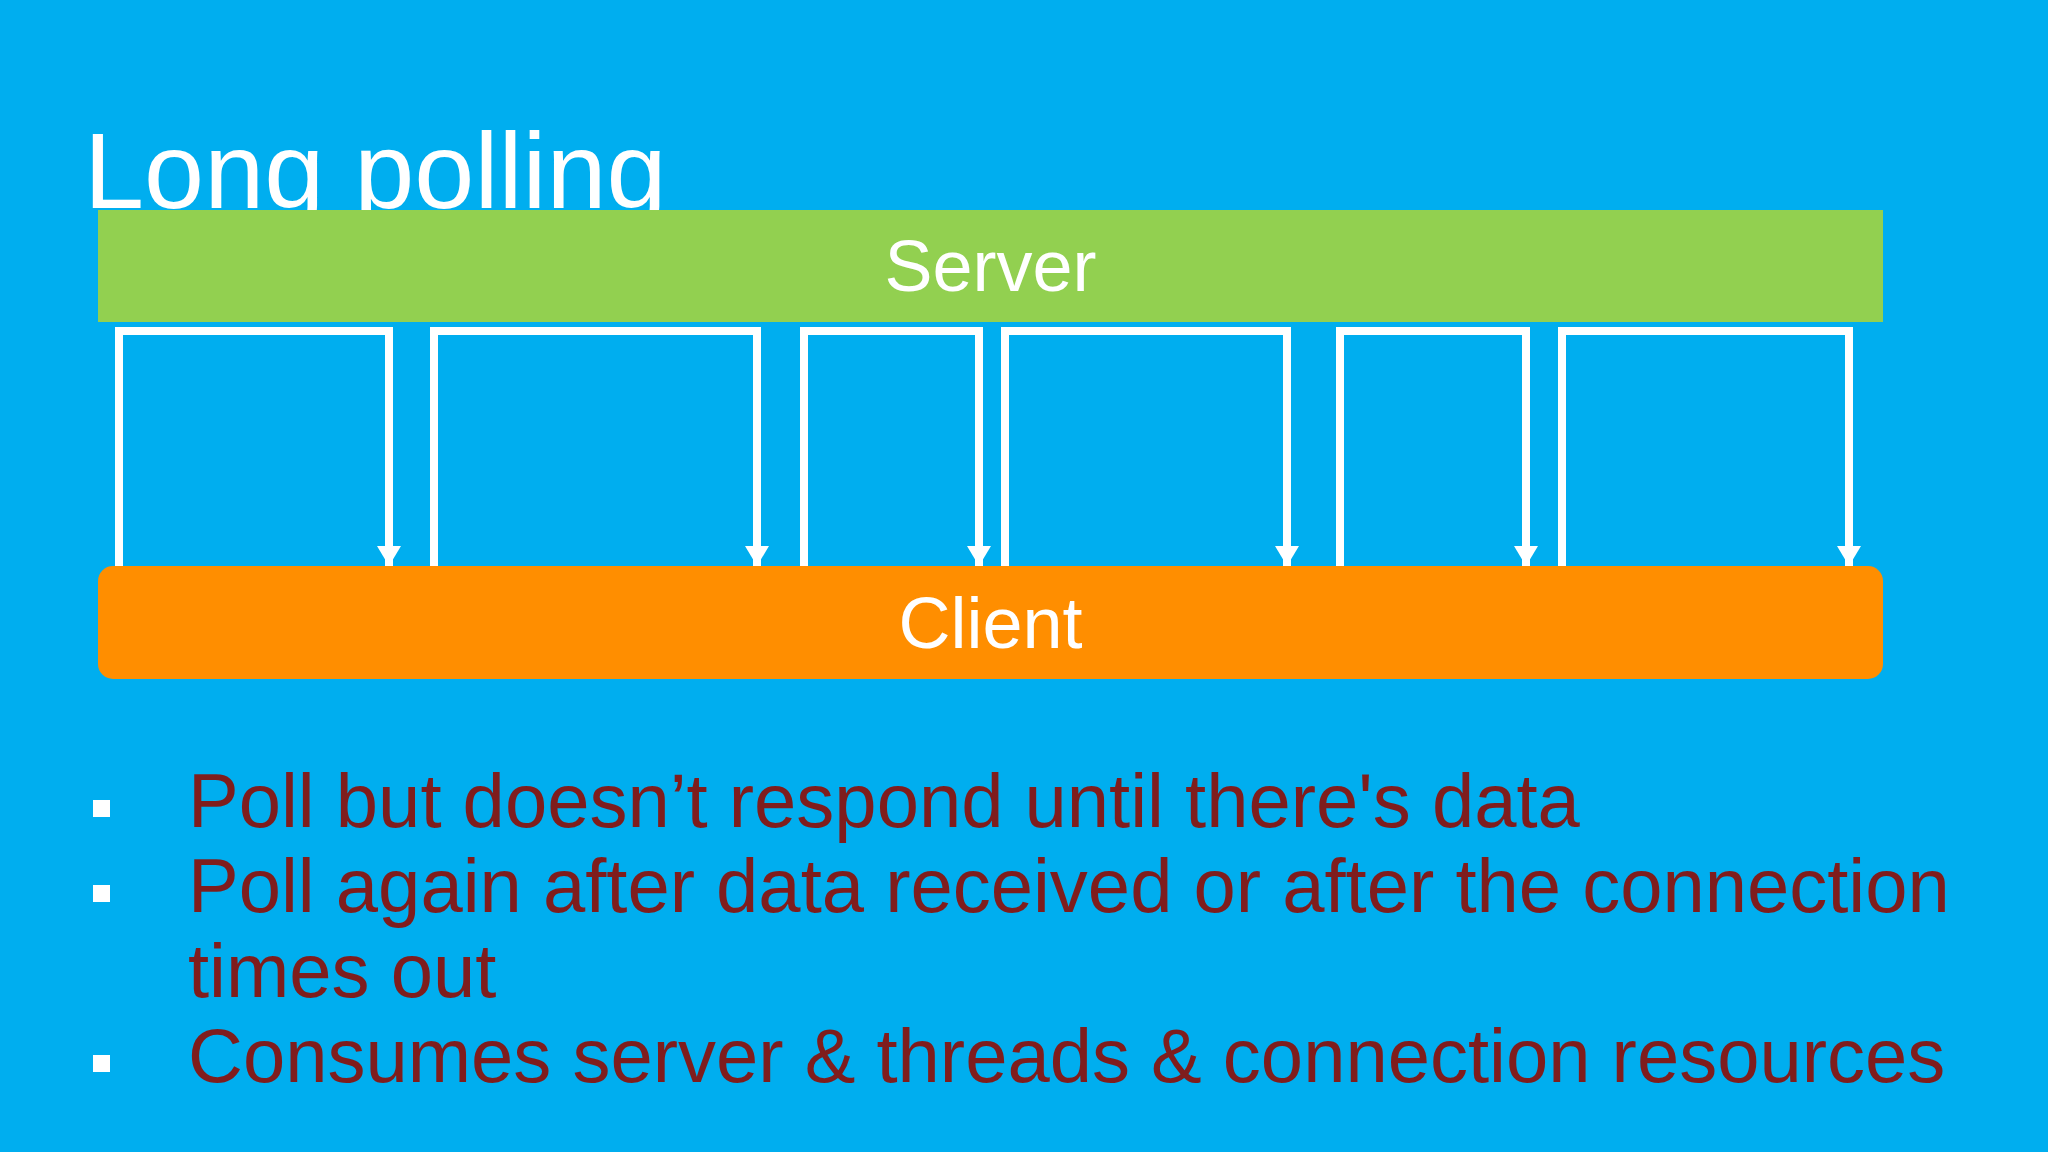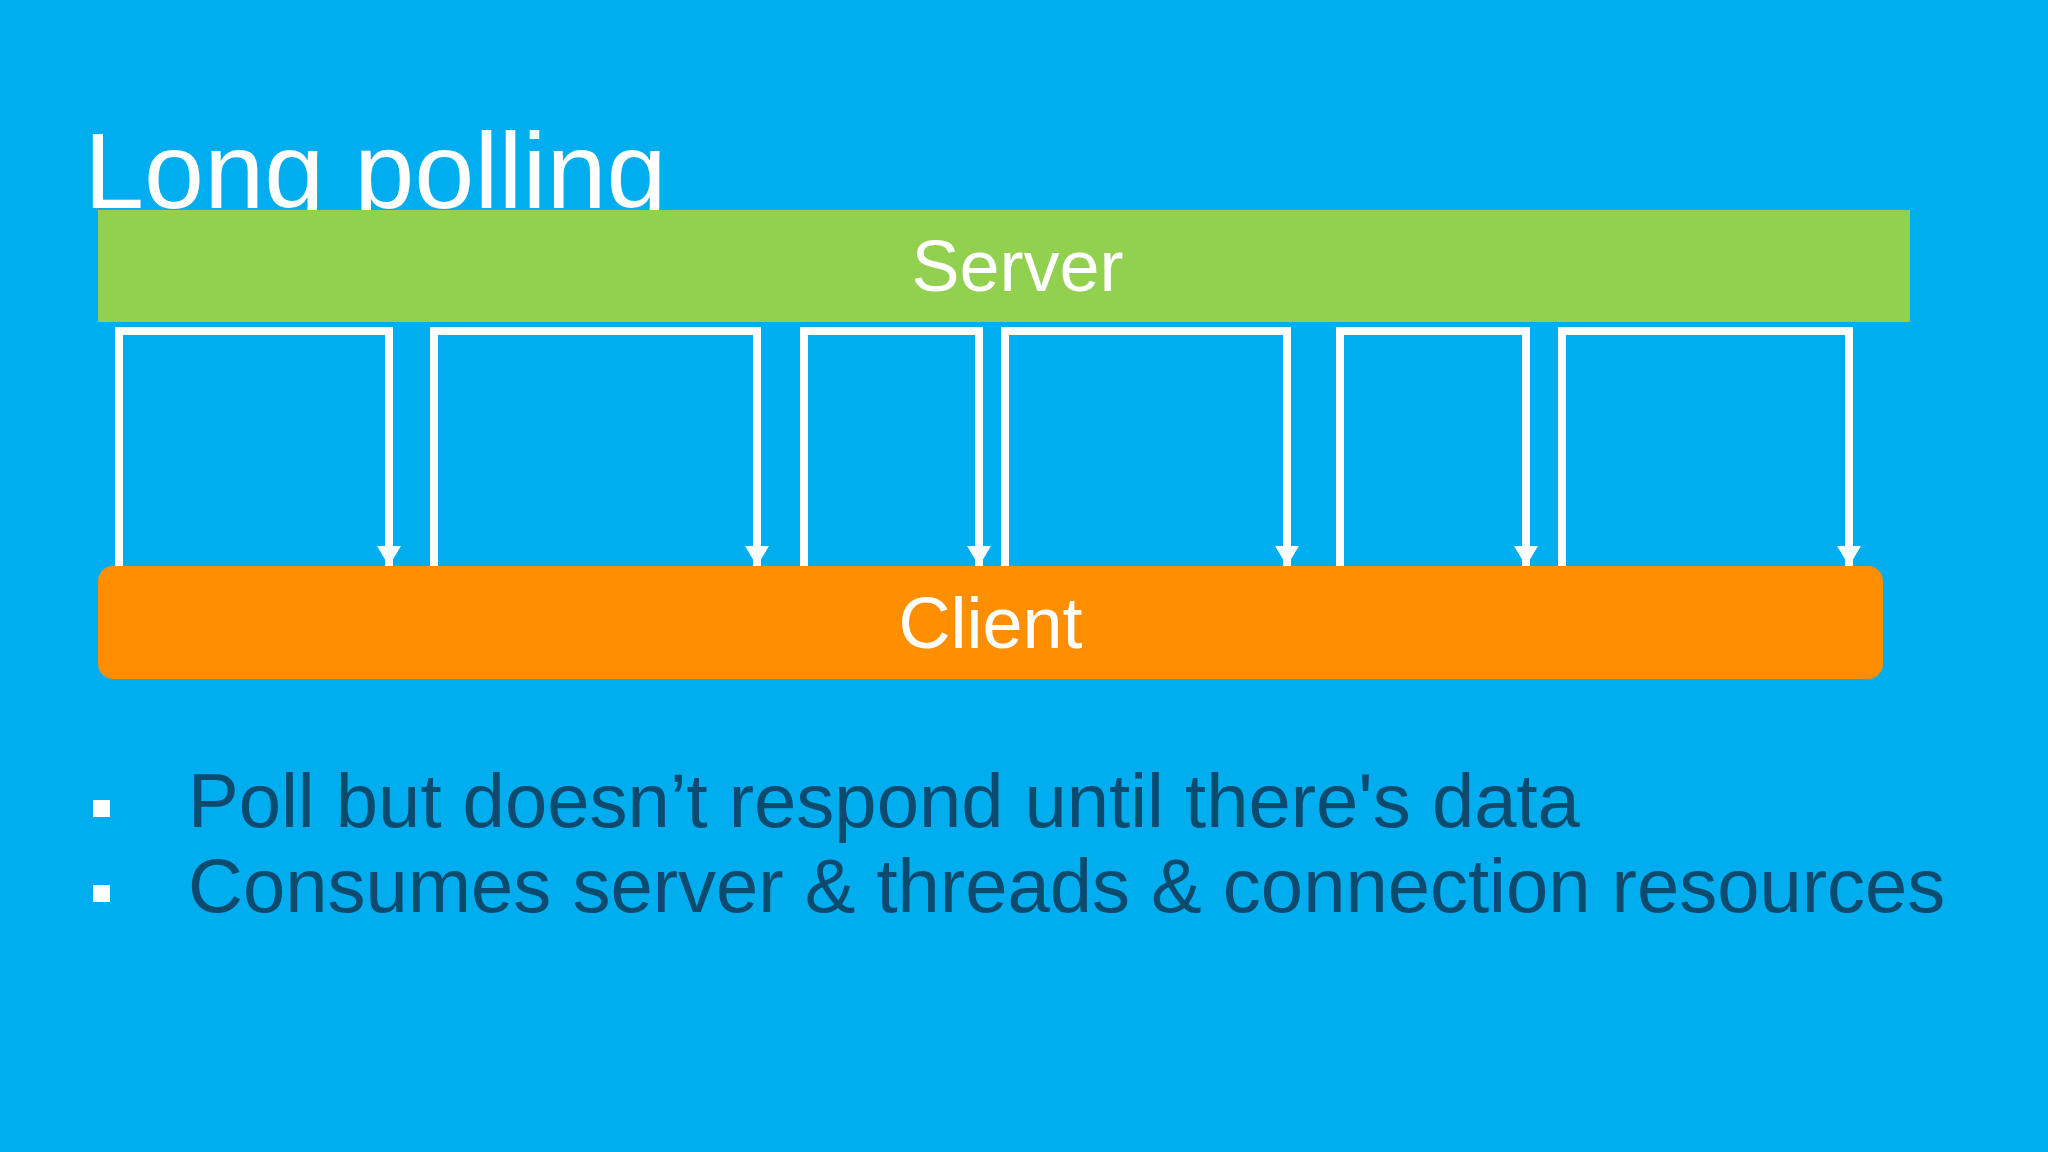--- a/index.html
+++ b/index.html
@@ -30,21 +30,20 @@
     display: flex;
     align-items: center;
     justify-content: center;
     font-size: 72px;
     color: #fff;
   }
   .bar-server {
     top: 210px;
     height: 112px;
     background: var(--server, #92D050);
-    padding-left: 27px;
   }
   .bar-client {
     top: 566px;
     height: 113px;
     background: var(--client, #FF8E00);
     border-radius: 15px;
   }
   .arrows-layer {
     position: absolute;
     left: 0; top: 0; width: 2048px; height: 1152px;
@@ -73,21 +72,21 @@
   .bullets {
     position: absolute;
     left: 93px;
     top: 758px;
     width: 1890px;
     margin: 0;
     padding: 0;
     list-style: none;
     font-size: 76px;
     line-height: 85px;
-    color: #0c4a6e;
+    color: #7f1d1d;
   }
   .bullets li {
     position: relative;
     padding-left: 95px;
   }
   .bullets li::before {
     content: "";
     position: absolute;
     left: 0;
     top: 42px;
@@ -119,17 +118,21 @@
 
   <div class="bar bar-client">
     <span>Client</span>
   </div>
 
   <ul class="bullets">
     <li>
       <div class="bullet-line">Poll but doesn’t respond until there's data</div>
     </li>
     <li>
+      <div class="bullet-line">Poll again after data received or after the connection</div>
+      <div class="bullet-line">times out</div>
+    </li>
+    <li>
       <div class="bullet-line">Consumes server &amp; threads &amp; connection resources</div>
     </li>
   </ul>
 
 </div>
 
 </body></html>

